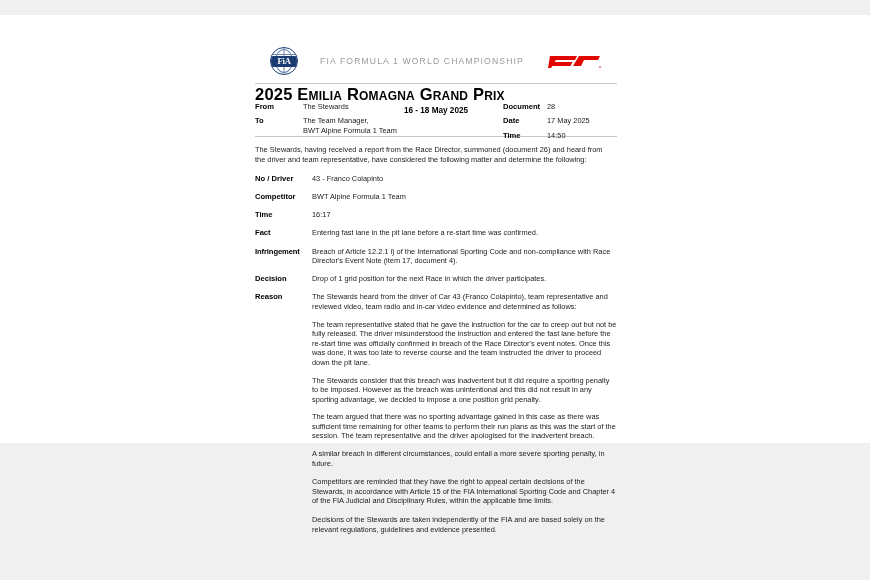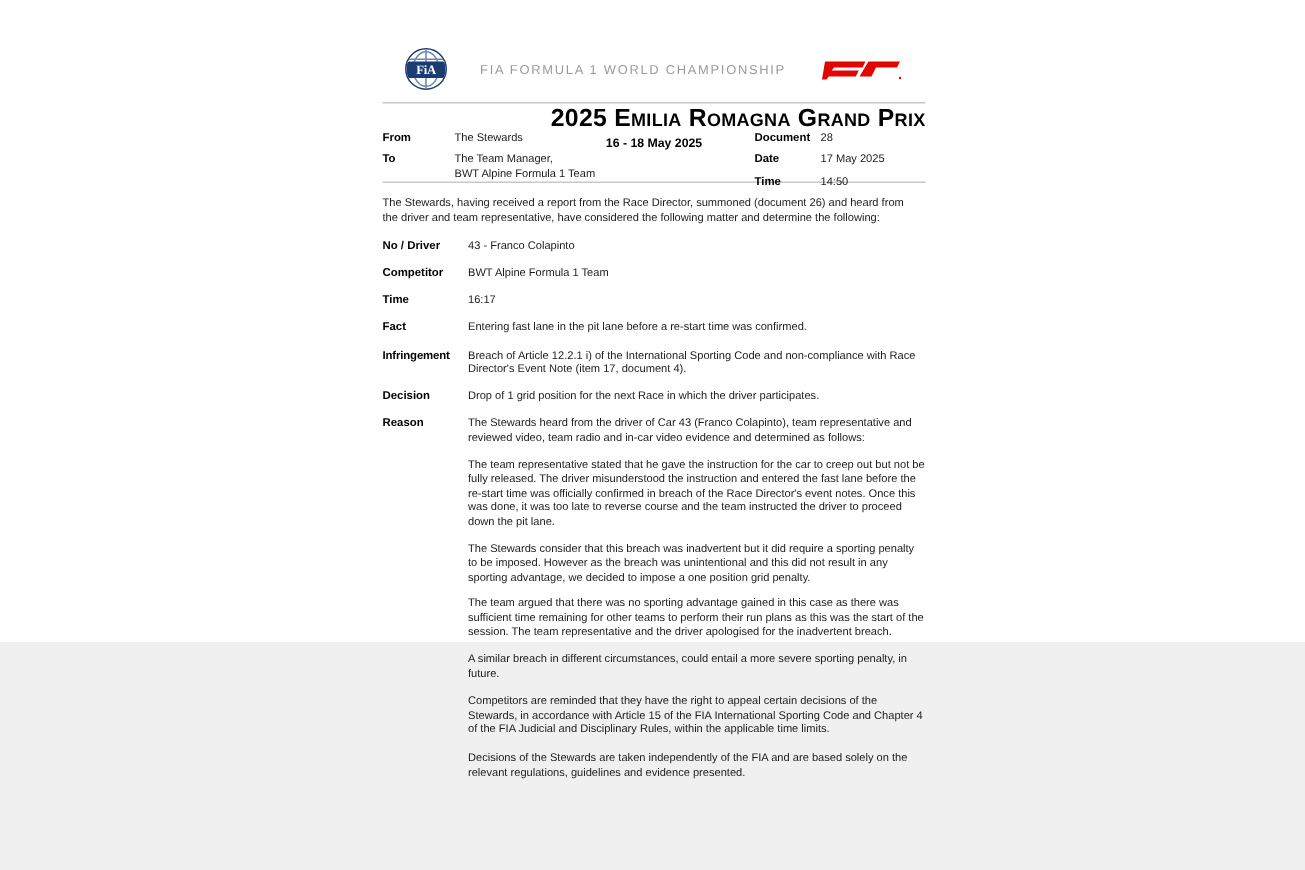--- a/index.html
+++ b/index.html
@@ -9,21 +9,21 @@
   }
   body {
     width: 870px;
     height: 580px;
     background: #f0f0f0;
     font-family: "Liberation Sans", sans-serif;
     overflow: hidden;
   }
   .page {
     position: absolute;
-    left: 0; top: 0;
+    left: 0; top: 15px;
     width: 870px;
     height: 428px;
     background: #ffffff;
     box-sizing: border-box;
   }
   .sheet {
     position: absolute;
     left: 255px;
     top: 0;
     width: 362px;
@@ -116,21 +116,21 @@
   .f1-logo {
     margin-left: 24px;
     width: 54px;
     height: 17px;
     flex: 0 0 auto;
   }
 
   
   .doc-title {
     margin-top: 12px;
-    text-align: right;
+    text-align: left;
     font-size: 16.5px;
     font-weight: bold;
     color: #000000;
     font-variant: small-caps;
     letter-spacing: 0.2px;
     font-family: "Liberation Sans", sans-serif;
   }
   .doc-subtitle {
     margin-top: 2px;
     text-align: center;

